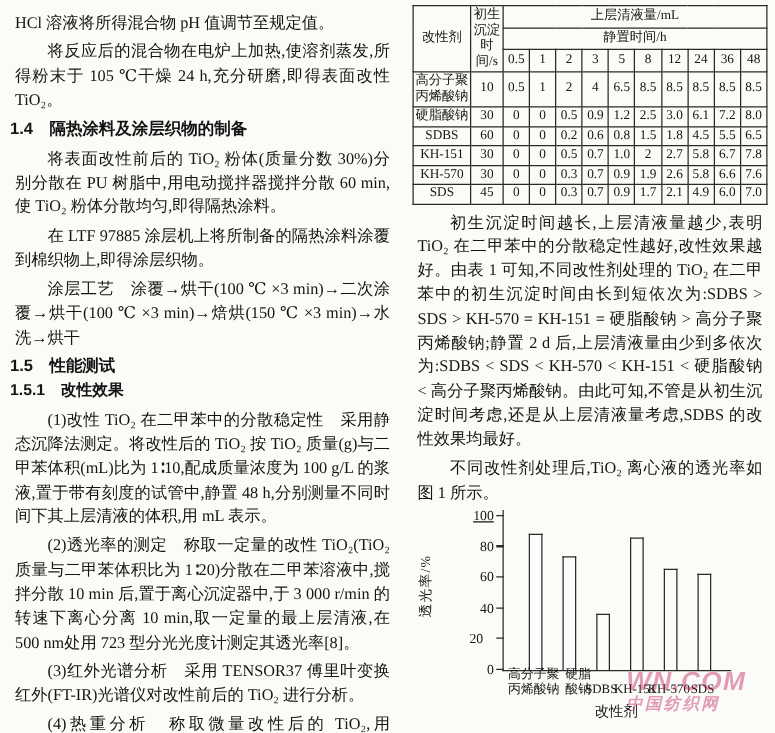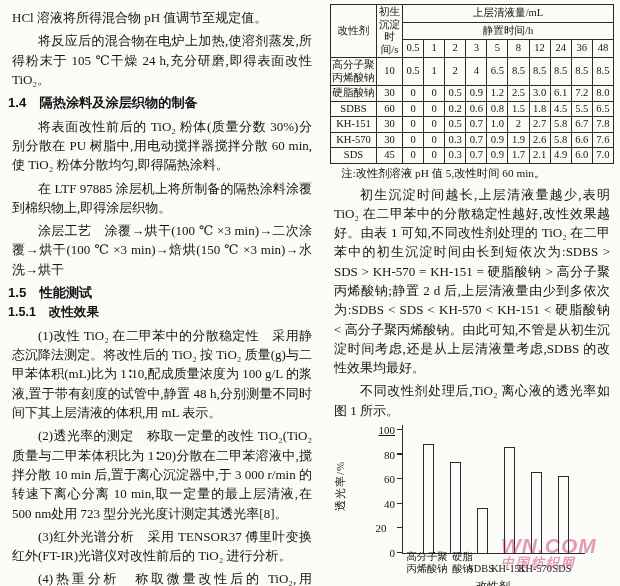--- a/index.html
+++ b/index.html
@@ -194,21 +194,20 @@
           <td>0.9</td>
           <td>1.7</td>
           <td>2.1</td>
           <td>4.9</td>
           <td>6.0</td>
           <td>7.0</td>
         </tr>
       </tbody>
     </table>
 
-    <div class="note">注:改性剂溶液 pH 值 5,改性时间 60 min。</div>
 
     <p>初生沉淀时间越长,上层清液量越少,表明 TiO₂ 在二甲苯中的分散稳定性越好,改性效果越好。由表 1 可知,不同改性剂处理的 TiO₂ 在二甲苯中的初生沉淀时间由长到短依次为:SDBS &gt; SDS &gt; KH-570 = KH-151 = 硬脂酸钠 &gt; 高分子聚丙烯酸钠;静置 2 d 后,上层清液量由少到多依次为:SDBS &lt; SDS &lt; KH-570 &lt; KH-151 &lt; 硬脂酸钠 &lt; 高分子聚丙烯酸钠。由此可知,不管是从初生沉淀时间考虑,还是从上层清液量考虑,SDBS 的改性效果均最好。</p>
     <p>不同改性剂处理后,TiO₂ 离心液的透光率如图 1 所示。</p>
 
     <div class="figure">
       <div class="ylabel">透光率/%</div>
       <div class="plot" id="fig1-plot">
           <div class="ytick" style="bottom: 0px;"></div>
           <div class="ytick-label" style="bottom: -6px;">0</div>
           <div class="ytick" style="bottom: 24.6px;"></div>

